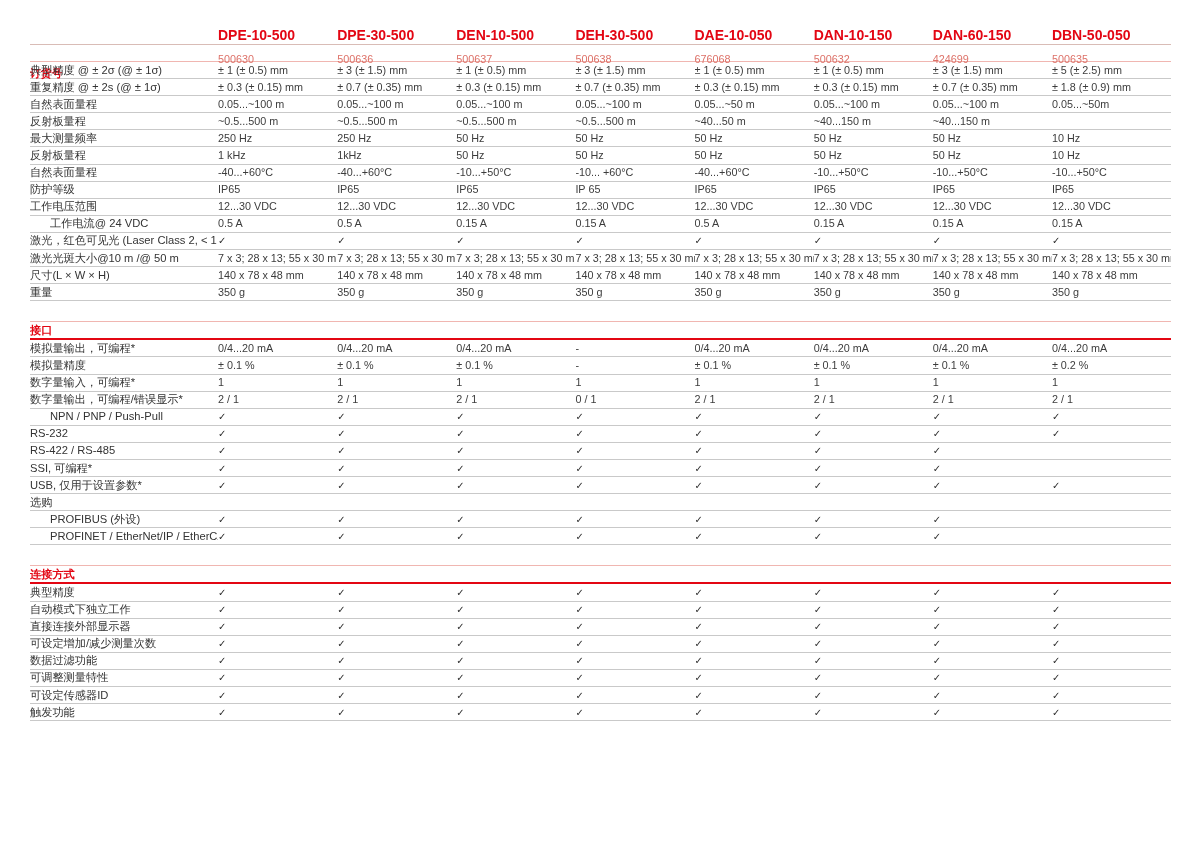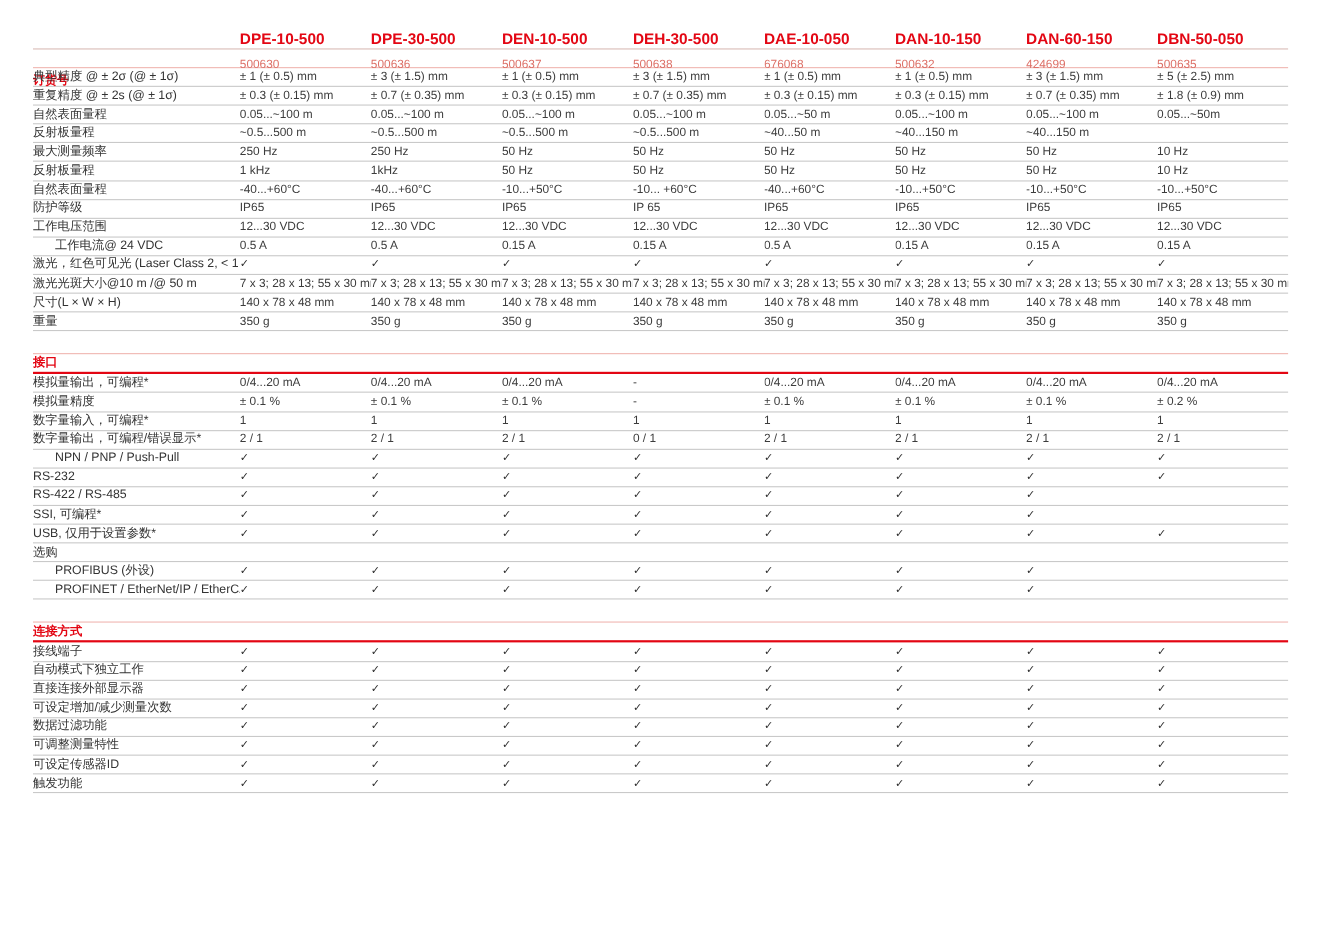--- a/index.html
+++ b/index.html
@@ -357,21 +357,21 @@
         <div class="cell val"></div>
         <div class="cell val"></div>
         <div class="cell val"></div>
         <div class="cell val"></div>
         <div class="cell val"></div>
         <div class="cell val"></div>
         <div class="cell val"></div>
         <div class="cell val"></div>
       </div>
       <div class="row data">
-        <div class="cell label">接线端子</div>
+        <div class="cell label">典型精度</div>
         <div class="cell val"><span class="check">✓</span></div>
         <div class="cell val"><span class="check">✓</span></div>
         <div class="cell val"><span class="check">✓</span></div>
         <div class="cell val"><span class="check">✓</span></div>
         <div class="cell val"><span class="check">✓</span></div>
         <div class="cell val"><span class="check">✓</span></div>
         <div class="cell val"><span class="check">✓</span></div>
         <div class="cell val"><span class="check">✓</span></div>
       </div>
       <div class="row data">

